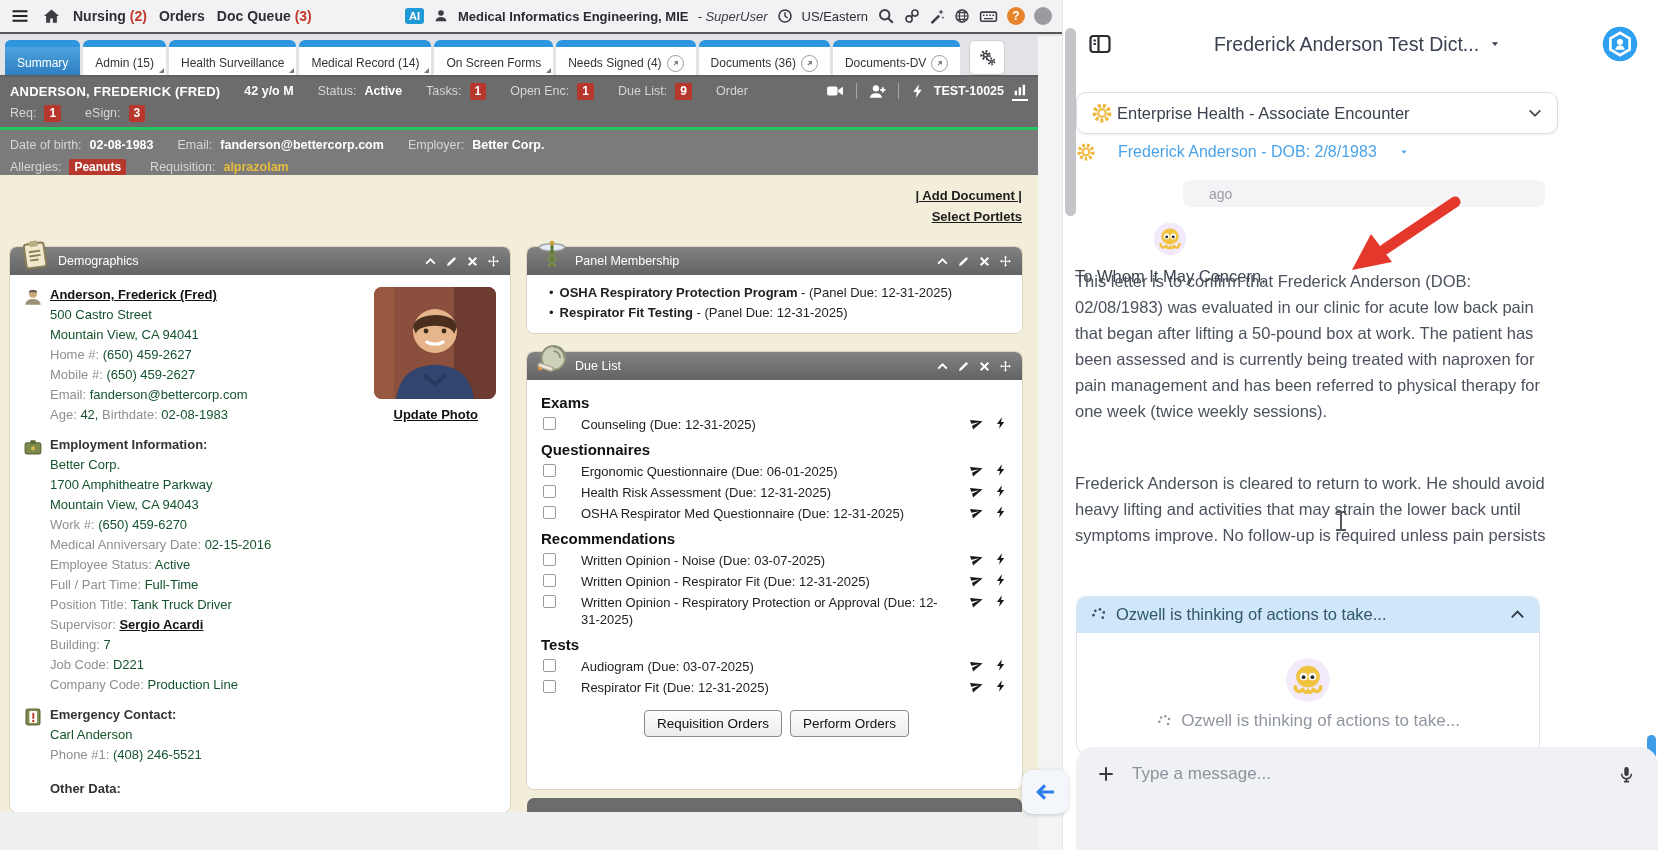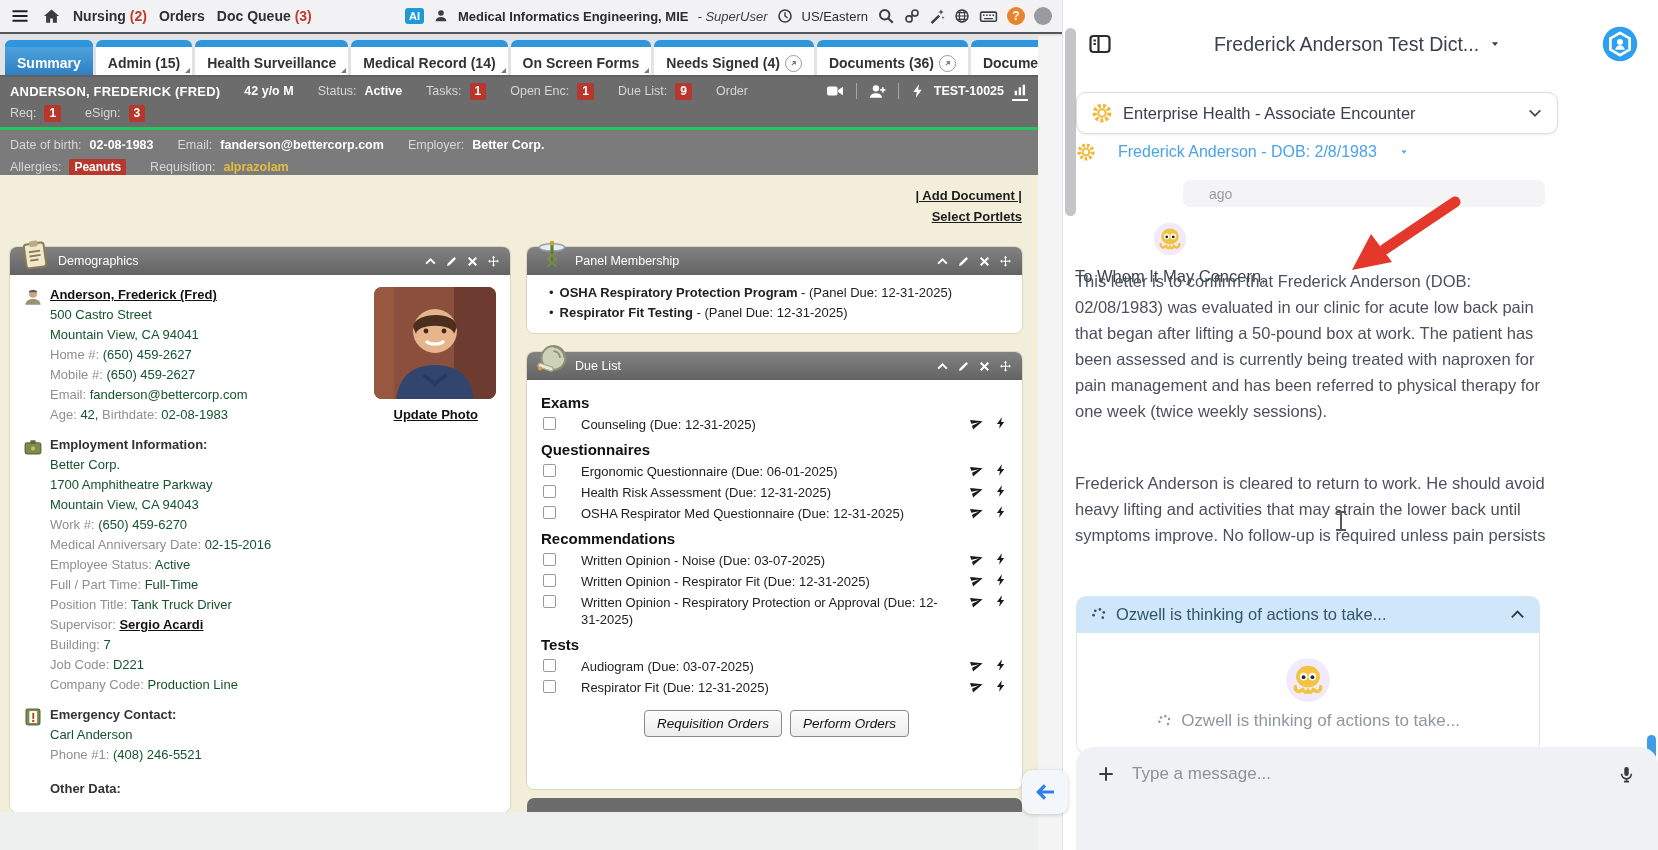--- a/index.html
+++ b/index.html
@@ -21,21 +21,21 @@
   .org { font-size:13px; font-weight:700; color:#2b2b30; }
   .role { font-size:13px; font-style:italic; color:#3c3c42; }
   .tz { font-size:13px; color:#2b2b30; }
   .help-dot { width:18px; height:18px; border-radius:50%; background:#e8842c; color:#fff; font-size:12px; font-weight:700;
               display:flex; align-items:center; justify-content:center; }
   .gray-dot { width:18px; height:18px; border-radius:50%; background:#9b9b9f; }
 
   .tabbar { position:absolute; left:0; top:34px; width:1062px; height:43px; background:#e2e3e6;
             border-bottom:2px solid #5f6064; display:flex; align-items:flex-end; gap:3px; padding:0 0 0 5px; }
   .tab { position:relative; height:35px; background:#fff; border-radius:6px 6px 0 0; padding:11px 12px 0 12px;
-         font-size:14px; font-weight:700; color:#333; white-space:nowrap; cursor:pointer; display:flex; align-items:center; gap:5px; }
+         font-size:12px; font-weight:400; color:#333; white-space:nowrap; cursor:pointer; display:flex; align-items:center; gap:5px; }
   .tab::before { content:""; position:absolute; top:0; left:0; right:0; height:7px; background:#2e96dd; border-radius:6px 6px 0 0; }
   .tab.active { background:linear-gradient(#55abe4,#2f7fc2); color:#fff; }
   .tab .dd { position:absolute; right:2px; bottom:2px; width:0; height:0; border-left:5px solid transparent; border-bottom:5px solid #7a7a7e; }
   .ext-circle { width:17px; height:17px; border:1.5px solid #9a9aa0; border-radius:50%; color:#7a7a80;
                 display:flex; align-items:center; justify-content:center; }
   .ext-circle svg { width:9px; height:9px; }
   .gearbtn { height:35px; width:36px; background:#fff; border:1px solid #cfcfd4; border-radius:6px; margin-left:6px;
              display:flex; align-items:center; justify-content:center; color:#3f3f45; cursor:pointer; }
 
   .pbar1 { position:absolute; left:0; top:77px; width:1038px; height:50px; background:#6c6c6c; color:#fff; padding:3px 10px; }
@@ -86,36 +86,36 @@
   .dl-body { padding:8px 10px 8px 14px; font-size:13px; }
   .dl-h { font-size:15px; font-weight:700; color:#111; margin:6px 0 3px 0; }
   .due-row { position:relative; display:flex; align-items:flex-start; gap:7px; padding:2px 56px 2px 2px; line-height:17px; }
   .cb { flex:0 0 13px; width:13px; height:13px; border:1px solid #999; border-radius:2px; background:#fff; margin-top:1px; cursor:pointer; }
   .due-label { color:#222;margin-left:18px; }
   .row-icons { position:absolute; right:4px; top:2px; display:flex; gap:10px; }
   .row-icons svg { width:14px; height:14px; color:#1a1a1a; cursor:pointer; }
   .send-r { transform:rotate(-18deg); }
   .dl-btns { display:flex; justify-content:center; gap:8px; margin-top:12px; }
   .dl-btn { background:linear-gradient(#fdfdfd,#ececec); border:1px solid #8a8a8a; border-radius:4px; font-size:13.5px;
-            font-weight:400; color:#111; padding:5px 12px; cursor:pointer; font-family:"Liberation Sans",sans-serif;font-style:italic; }
+            font-weight:400; color:#111; padding:5px 12px; cursor:pointer; font-family:"Liberation Sans",sans-serif; }
   .next-portlet { position:absolute; left:527px; top:623px; width:495px; height:16px; background:#6c6c6c; border-radius:7px 7px 0 0; }
 
   
   #right { position:absolute; left:1062px; top:0; width:596px; height:850px; background:#fff; border-left:1px solid #e4e4e8; }
   .r-thumb { position:absolute; left:2px; top:28px; width:11px; height:188px; background:#c4c4c9; border-radius:6px; cursor:pointer; }
   .r-head { position:absolute; left:24px; top:24px; right:20px; height:40px; display:flex; align-items:center; }
   .r-toggle { color:#2b2b31; cursor:pointer; }
   .r-toggle svg { width:26px; height:24px; }
   .r-title-wrap { flex:1; display:flex; align-items:center; justify-content:center; gap:10px; cursor:pointer; }
   .r-title { font-size:19.5px; color:#3a4150; font-weight:400; }
   .caret-dn { width:12px; height:10px; color:#3a4150; }
   .r-logo { width:36px; height:36px; cursor:pointer; }
 
   .enc-box { position:absolute; left:13px; top:92px; width:482px; height:42px; border:1px solid #dcdce4; border-radius:10px;
-             box-shadow:0 1px 3px rgba(0,0,0,.07); display:flex; align-items:center; gap:10px; padding:0 14px; cursor:pointer; background:#fff; }
+             box-shadow:0 1px 3px rgba(0,0,0,.07); display:flex; align-items:center; gap:4px; padding:0 14px; cursor:pointer; background:#fff; }
   .enc-text { font-size:16.5px; color:#39414f; flex:1; }
   .sun { width:22px; height:22px; }
   .chev { width:16px; height:16px; color:#4a4a52; }
   .pat-link { position:absolute; left:13px; top:142px; display:flex; align-items:center; gap:22px; cursor:pointer; }
   .pat-link span { font-size:16px; color:#4aa3e9; }
   .caret-sm { width:10px; height:8px; color:#4aa3e9; }
 
   .ago-bubble { position:absolute; left:120px; top:180px; width:362px; height:27px; background:#f4f4f6; border-radius:7px;
                 display:flex; align-items:center; padding:0 26px; }
   .ago-bubble span { font-size:14px; color:#9a9aa2; }

